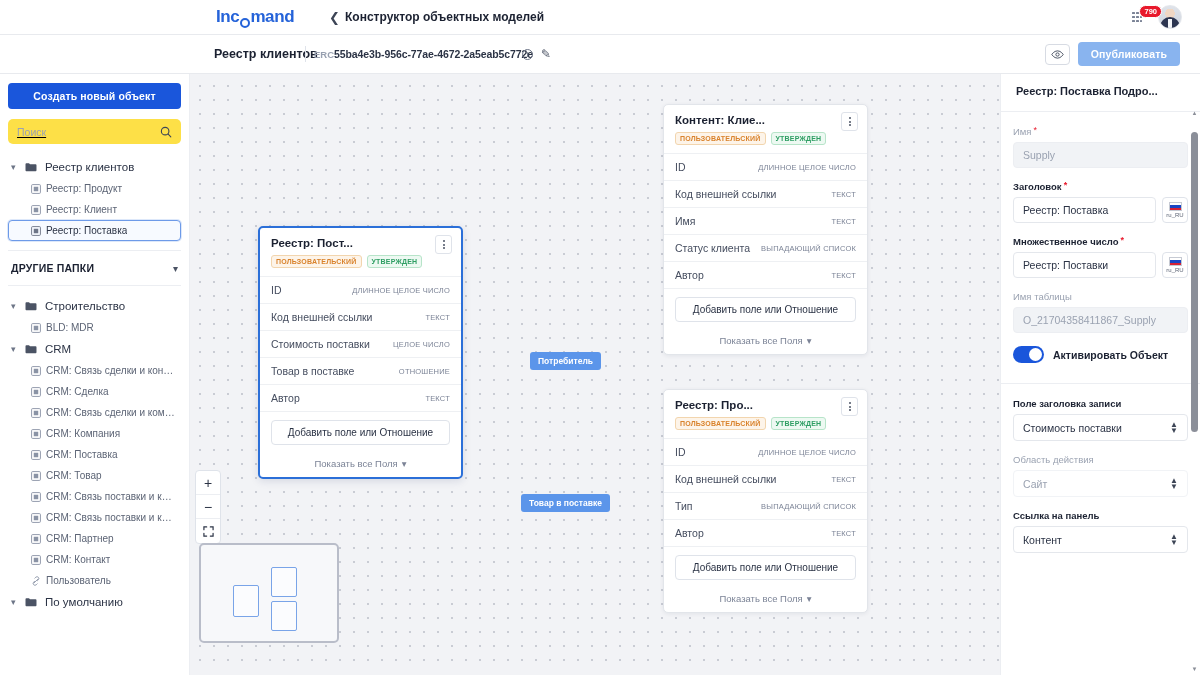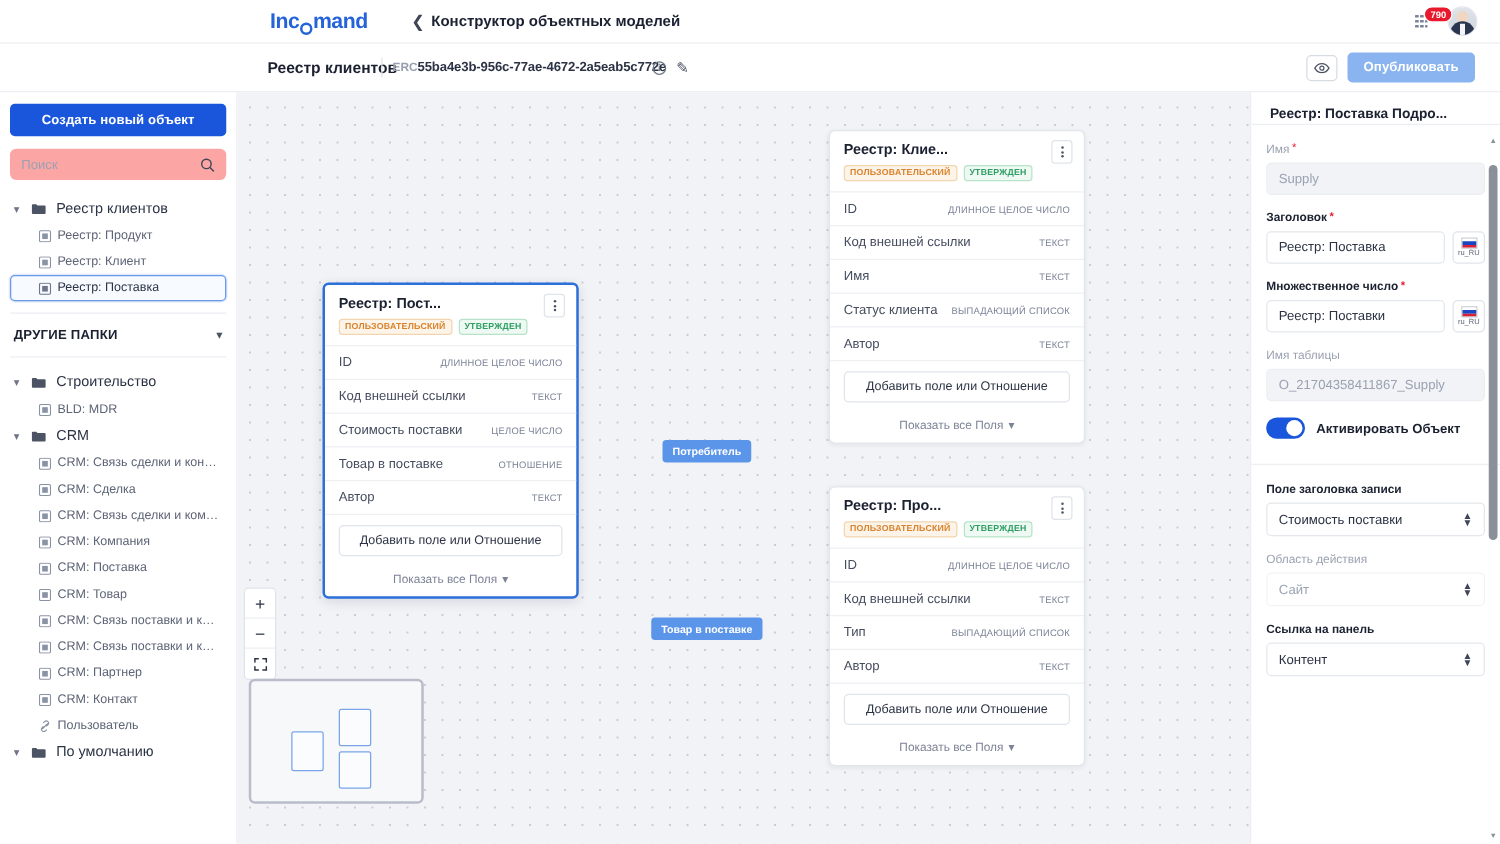--- a/index.html
+++ b/index.html
@@ -93,22 +93,22 @@
   
   .sidebar {
     width: 190px; flex: 0 0 190px; background: #fff; border-right: 1px solid #eceef2;
     padding: 9px 8px 0 8px; overflow: hidden; position: relative;
   }
   .create-btn {
     display: block; width: 100%; background: #1a56db; color: #fff; border: none;
     border-radius: 4px; padding: 7px 0; font-size: 10.5px; font-weight: 700; letter-spacing: 0.1px;
   }
   .search-wrap {
-    margin-top: 10px; background: #fca5a5; border-radius: 5px; height: 25px;
-    display: flex; align-items: center; padding: 0 9px; position: relative;
+    margin-top: 10px; background: #fde047; border-radius: 5px; height: 25px;
+    display: flex; align-items: center; padding: 0 9px; position: relative; text-decoration: underline;
   }
   .search-wrap input {
     border: none; background: transparent; outline: none; font-size: 10.5px;
     color: #3d4556; width: 100%; font-family: inherit;
   }
   .search-wrap input::placeholder { color: #9aa2b1; }
   .search-ic { color: #3d4556; position: absolute; right: 9px; display: flex; }
   .tree { margin-top: 12px; }
   .folder-row { display: flex; align-items: center; gap: 5px; padding: 5px 3px; }
   .folder-row .caret { color: #6d7587; font-size: 9px; width: 9px; }
@@ -202,21 +202,21 @@
     position: absolute; left: 9px; bottom: 27px; width: 140px; height: 100px;
     background: #f7f8fa; border: 2px solid #b9bdc9; border-radius: 5px;
   }
   .mm-box { position: absolute; border: 1.4px solid #79a4e8; border-radius: 2px; background: #fbfcfe; }
 
   
   .rightpanel {
     width: 200px; flex: 0 0 200px; background: #fff; border-left: 1px solid #eceef2;
     position: relative; overflow: hidden;
   }
-  .rp-head { padding: 11px 12px 2px 15px; border-bottom: 1px solid #eceef2; }
+  .rp-head { padding: 11px 12px 14px 15px; border-bottom: 1px solid #eceef2; }
   .rp-head .t { font-size: 11px; font-weight: 700; color: #1b2131; }
   .rp-body { padding: 14px 12px 0 12px; }
   .rp-label { font-size: 9.5px; font-weight: 700; color: #1b2131; margin-bottom: 5px; display: flex; gap: 2px; }
   .rp-label.muted { color: #9aa2b1; font-weight: 400; }
   .req { color: #e8192c; font-size: 9px; line-height: 1; }
   .rp-field-wrap { display: flex; gap: 6px; align-items: stretch; margin-bottom: 13px; }
   .rp-input {
     flex: 1; height: 26px; border: 1px solid #e4e7ec; border-radius: 4px; background: #fff;
     display: flex; align-items: center; padding: 0 9px; font-size: 10.5px; color: #2b3345;
   }
@@ -565,21 +565,21 @@
             <button class="add-field-btn">Добавить поле или Отношение</button>
           </div>
           <div class="show-all">
             <span>Показать все Поля</span>
             <span>▾</span>
           </div>
         </div>
 
         <div class="node" style="left:473px; top:30px;">
           <div class="node-head">
-            <div class="node-title">Реестр: Клие...</div>
+            <div class="node-title">Контент: Клие...</div>
             <div class="node-kebab">
                 <i></i>
                 <i></i>
                 <i></i>
               </div>
             <div class="tags">
               <span class="tag custom">ПОЛЬЗОВАТЕЛЬСКИЙ</span>
               <span class="tag approved">УТВЕРЖДЕН</span>
             </div>
           </div>

